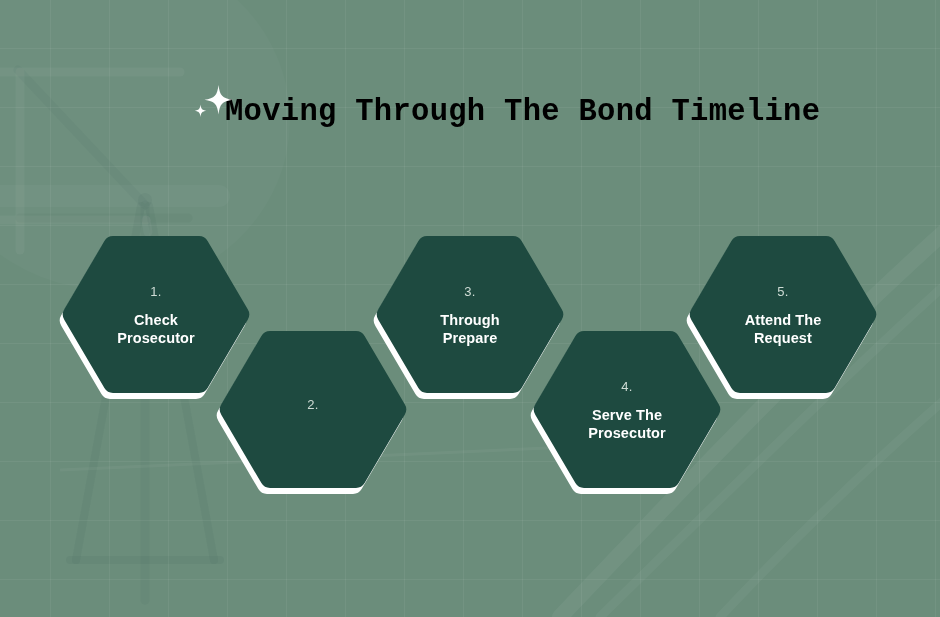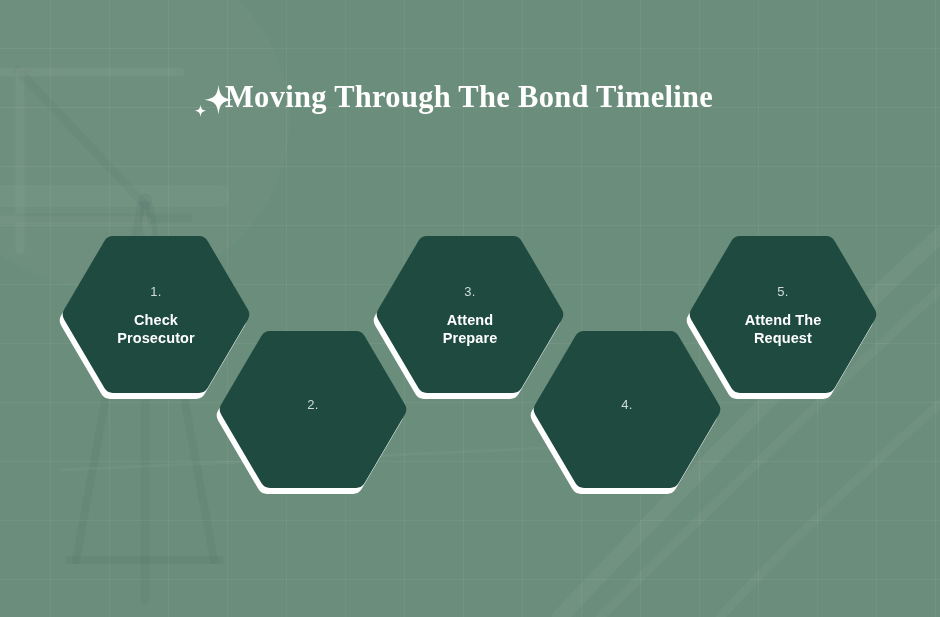--- a/index.html
+++ b/index.html
@@ -50,25 +50,26 @@
     align-items: flex-start;
   }
   .sparkle {
     position: relative;
     width: 44px;
     height: 46px;
     flex: none;
   }
   .title-text {
     margin-left: -10px;
-    font-family: Liberation Serif, serif;
+    margin-top: 15px;
+    font-family: Liberation Mono, monospace;
     font-weight: 700;
     font-size: 30.5px;
     letter-spacing: 0.3px;
-    color: #ffffff;
+    color: #000000;
     white-space: nowrap;
     line-height: 1;
   }
 
   
   .hex {
     position: absolute;
     width: 188px;
     height: 166px;
   }
@@ -210,35 +211,39 @@
   <div class="hex" style="left:376px; top:233px;">
     <svg class="shadow-hex" viewBox="0 0 188 166" xmlns="http://www.w3.org/2000/svg">
       <path d="M51 3 H137 A10 10 0 0 1 145.6 7.9 L185.6 76.1 A10 10 0 0 1 185.6 86.9 L145.6 155.1 A10 10 0 0 1 137 160 H51 A10 10 0 0 1 42.4 155.1 L2.4 86.9 A10 10 0 0 1 2.4 76.1 L42.4 7.9 A10 10 0 0 1 51 3 Z" fill="#ffffff"></path>
     </svg>
     <svg class="fill-hex" viewBox="0 0 188 166" xmlns="http://www.w3.org/2000/svg">
       <path d="M51 3 H137 A10 10 0 0 1 145.6 7.9 L185.6 76.1 A10 10 0 0 1 185.6 86.9 L145.6 155.1 A10 10 0 0 1 137 160 H51 A10 10 0 0 1 42.4 155.1 L2.4 86.9 A10 10 0 0 1 2.4 76.1 L42.4 7.9 A10 10 0 0 1 51 3 Z" fill="#1e4a40"></path>
     </svg>
     <div class="hex-label">
       <div class="hex-num">3.</div>
       <div class="hex-title">
-        <span>Attend</span><br>
+        <span>Through</span><br>
         <span>Prepare</span>
       </div>
     </div>
   </div>
 
   <div class="hex" style="left:533px; top:328px;">
     <svg class="shadow-hex" viewBox="0 0 188 166" xmlns="http://www.w3.org/2000/svg">
       <path d="M51 3 H137 A10 10 0 0 1 145.6 7.9 L185.6 76.1 A10 10 0 0 1 185.6 86.9 L145.6 155.1 A10 10 0 0 1 137 160 H51 A10 10 0 0 1 42.4 155.1 L2.4 86.9 A10 10 0 0 1 2.4 76.1 L42.4 7.9 A10 10 0 0 1 51 3 Z" fill="#ffffff"></path>
     </svg>
     <svg class="fill-hex" viewBox="0 0 188 166" xmlns="http://www.w3.org/2000/svg">
       <path d="M51 3 H137 A10 10 0 0 1 145.6 7.9 L185.6 76.1 A10 10 0 0 1 185.6 86.9 L145.6 155.1 A10 10 0 0 1 137 160 H51 A10 10 0 0 1 42.4 155.1 L2.4 86.9 A10 10 0 0 1 2.4 76.1 L42.4 7.9 A10 10 0 0 1 51 3 Z" fill="#1e4a40"></path>
     </svg>
     <div class="hex-label">
       <div class="hex-num">4.</div>
+      <div class="hex-title">
+        <span>Serve The</span><br>
+        <span>Prosecutor</span>
+      </div>
     </div>
   </div>
 
   <div class="hex" style="left:689px; top:233px;">
     <svg class="shadow-hex" viewBox="0 0 188 166" xmlns="http://www.w3.org/2000/svg">
       <path d="M51 3 H137 A10 10 0 0 1 145.6 7.9 L185.6 76.1 A10 10 0 0 1 185.6 86.9 L145.6 155.1 A10 10 0 0 1 137 160 H51 A10 10 0 0 1 42.4 155.1 L2.4 86.9 A10 10 0 0 1 2.4 76.1 L42.4 7.9 A10 10 0 0 1 51 3 Z" fill="#ffffff"></path>
     </svg>
     <svg class="fill-hex" viewBox="0 0 188 166" xmlns="http://www.w3.org/2000/svg">
       <path d="M51 3 H137 A10 10 0 0 1 145.6 7.9 L185.6 76.1 A10 10 0 0 1 185.6 86.9 L145.6 155.1 A10 10 0 0 1 137 160 H51 A10 10 0 0 1 42.4 155.1 L2.4 86.9 A10 10 0 0 1 2.4 76.1 L42.4 7.9 A10 10 0 0 1 51 3 Z" fill="#1e4a40"></path>
     </svg>

